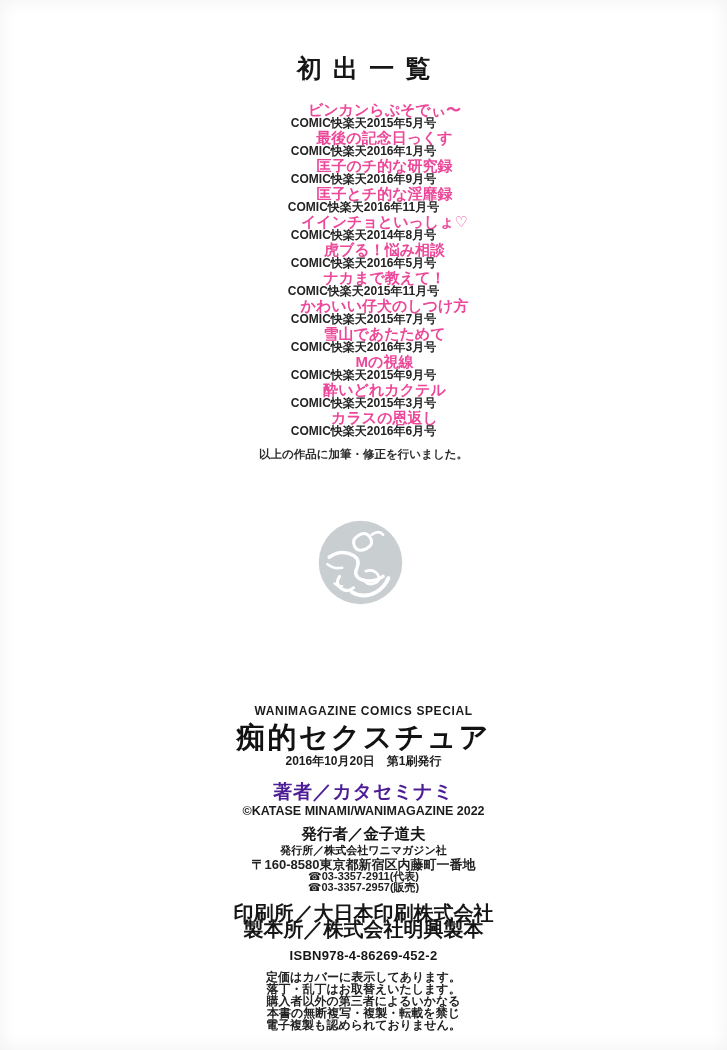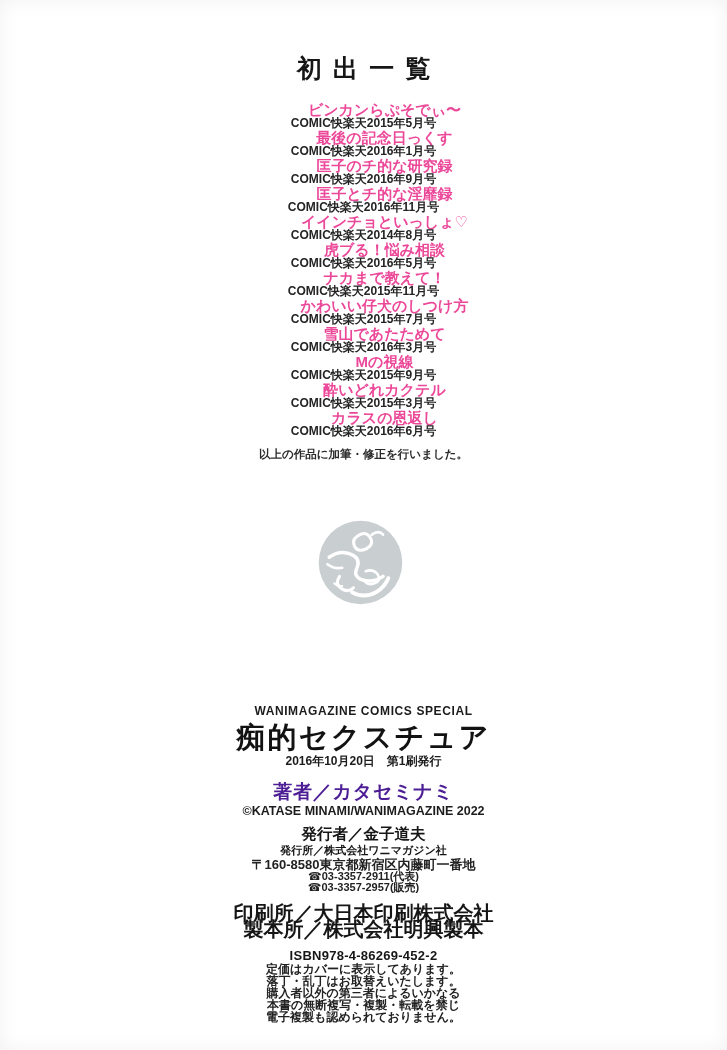--- a/index.html
+++ b/index.html
@@ -148,21 +148,21 @@
   .printer-line { margin-top: 12px; }
   .isbn-line {
     font-size: 13px;
     font-weight: bold;
     line-height: 15px;
     margin-top: 11px;
     letter-spacing: 0.02em;
     color: #161616;
   }
   .notices {
-    margin-top: 0;
+    margin-top: 8px;
   }
   .notice-line {
     font-size: 12px;
     font-weight: bold;
     line-height: 12px;
     color: #222;
   }
 </style>
 </head>
 <body>

